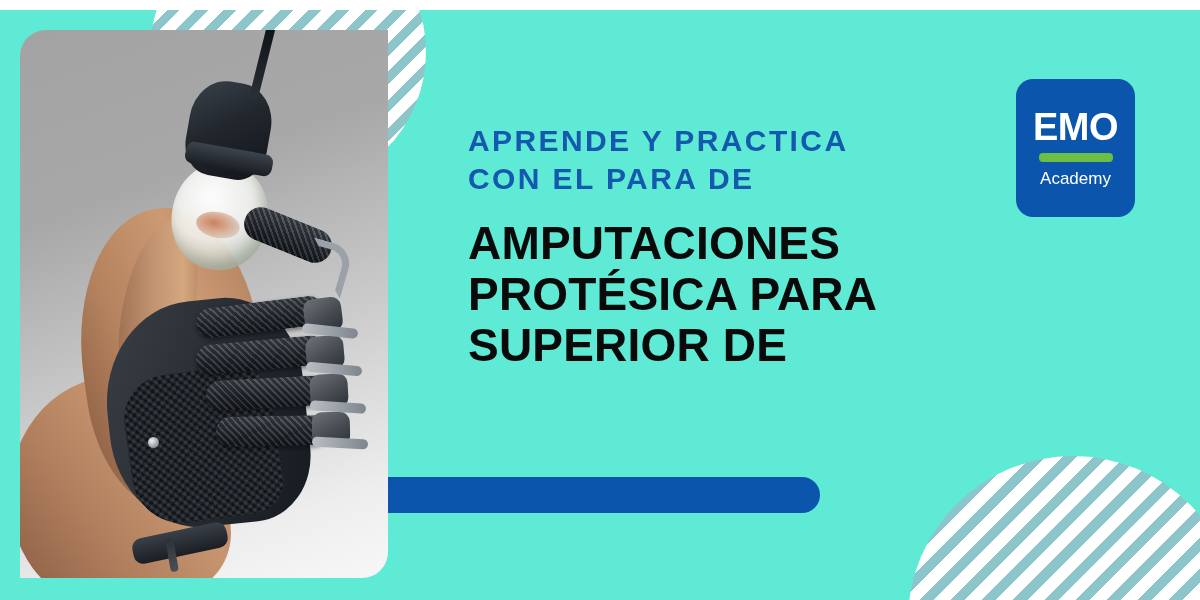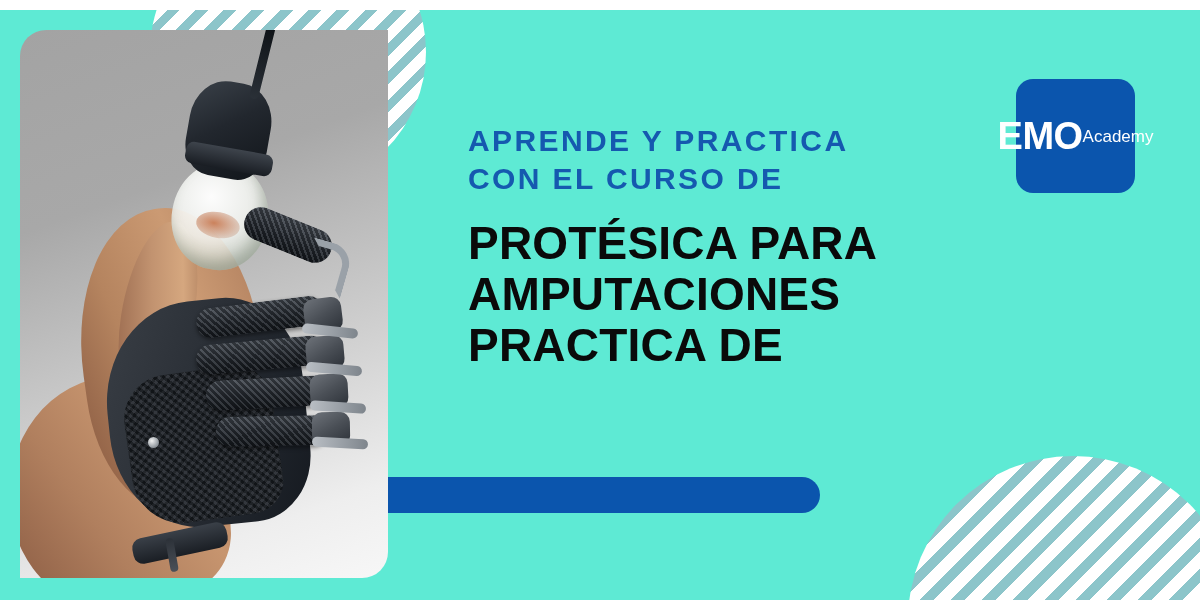--- a/index.html
+++ b/index.html
@@ -240,26 +240,26 @@
     font-weight:bold;
     letter-spacing:0.2px;
     line-height:51px;
   }
   .headline-line { white-space:nowrap; }
 
   
   #logo {
     position:absolute;
     left:1016px; top:69px;
-    width:119px; height:114px;
+    width:119px; height:138px;
     background:#0b55ad;
     border-radius:17px;
     z-index:5;
     display:flex;
-    flex-direction:row;
+    flex-direction:column;
     align-items:center;
     justify-content:center;
   }
   #logo-emo {
     color:#ffffff;
     font-size:38px;
     font-weight:bold;
     letter-spacing:-0.5px;
     line-height:40px;
   }
@@ -315,25 +315,25 @@
     <div class="ph" id="socket-ring"></div>
     <div class="ph" id="socket-cable"></div>
     <div class="ph" id="thumb-tip"></div>
     <div class="ph" id="thumb-hook"></div>
     <div class="ph" id="wrist-strap"></div>
     <div class="ph" id="strap-zip"></div>
   </div>
 
   <div id="text-block">
     <div class="eyebrow">APRENDE Y PRACTICA</div>
-    <div class="eyebrow">CON EL CURSO DE</div>
+    <div class="eyebrow">CON EL PARA DE</div>
     <div id="headline">
+      <div class="headline-line">AMPUTACIONES</div>
       <div class="headline-line">PROTÉSICA PARA</div>
-      <div class="headline-line">AMPUTACIONES</div>
-      <div class="headline-line">PRACTICA DE</div>
+      <div class="headline-line">SUPERIOR DE</div>
     </div>
   </div>
 
   <div id="logo">
     <div id="logo-emo">EMO</div>
     <div id="logo-rule"></div>
     <div id="logo-academy">Academy</div>
   </div>
 
 </div>

